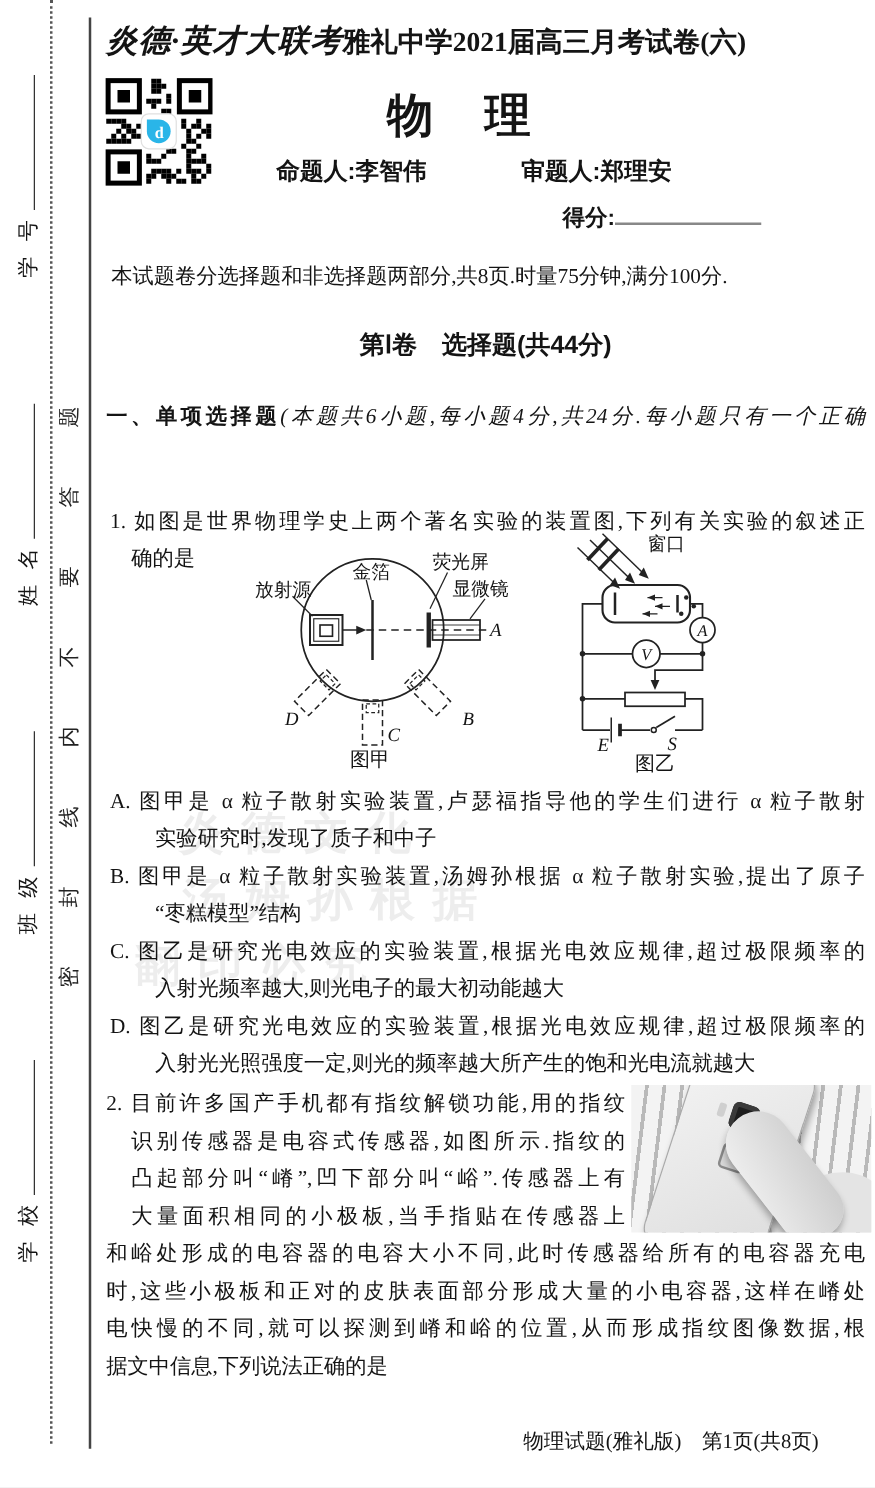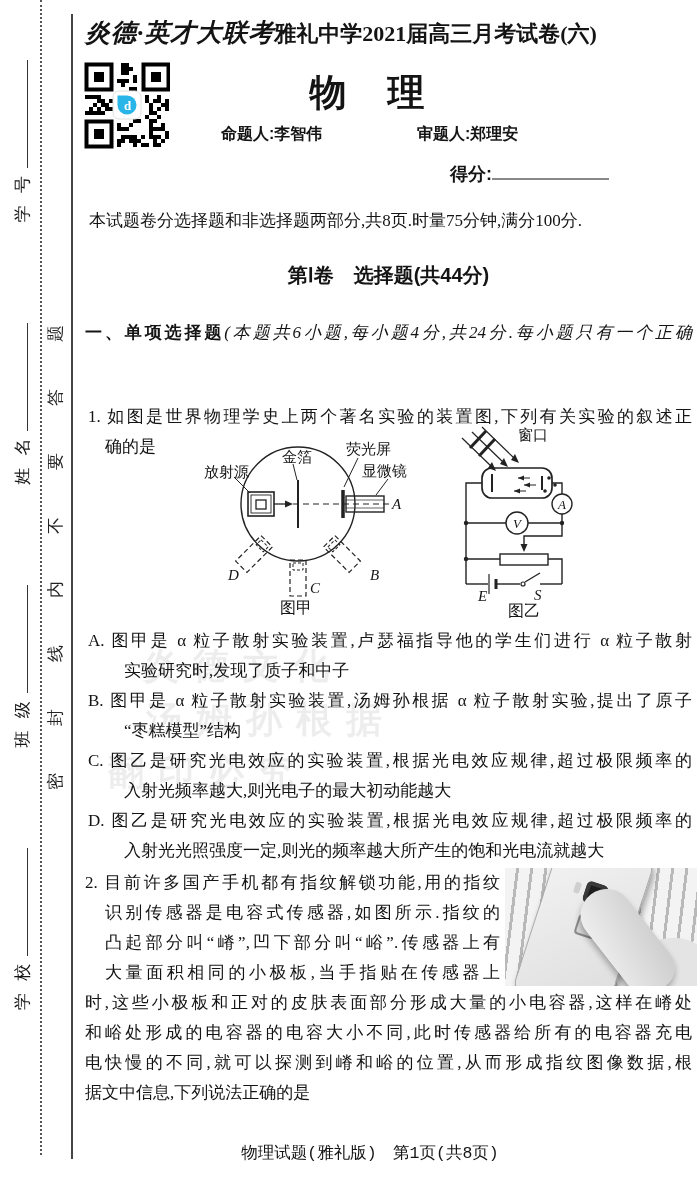--- a/index.html
+++ b/index.html
@@ -20,21 +20,21 @@
       transform-origin:0 0;transform:rotate(-90deg) translateX(-520px);
       font-size:17px;letter-spacing:47px;white-space:nowrap;color:#222;}
 
   
   .exam-title{position:absolute;left:85px;top:16px;width:610px;white-space:nowrap;}
   .exam-series{font-size:25px;font-weight:900;font-style:italic;letter-spacing:1px;}
   .exam-rest{font-size:22px;font-weight:700;}
   .qr{position:absolute;left:84px;top:59px;}
   .subject-title{position:absolute;left:218px;top:68px;width:300px;text-align:center;
       font-size:37px;font-weight:700;letter-spacing:2px;}
-  .person{position:absolute;top:124px;font-size:16px;font-weight:700;}
+  .person{position:absolute;top:124px;font-size:19px;font-weight:700;}
   .person.setter{left:221px;} .person.reviewer{left:417px;}
   .score-row{position:absolute;left:450px;top:160px;width:240px;font-size:18px;font-weight:700;}
   .score-line{display:inline-block;width:117px;border-bottom:2px solid #888;height:1em;vertical-align:baseline;}
 
   
   .bodyline{font-size:17px;line-height:30px;}
   .jl{text-align:justify;text-align-last:justify;}
   .intro{position:absolute;left:89px;top:206px;width:600px;}
   .sec1{position:absolute;left:85px;top:262px;width:607px;text-align:center;
         font-size:20px;font-weight:700;}
@@ -62,21 +62,21 @@
   .flash{position:absolute;left:27px;top:45px;width:6px;height:11px;background:#cfcfcf;border-radius:2px;}
   .sensor{position:absolute;left:40px;top:74px;width:17px;height:17px;border:2px solid #8a8a8a;border-radius:4px;background:#d8d8d8;}
   .finger{position:absolute;left:96px;top:14px;width:52px;height:118px;border-radius:26px 26px 22px 22px;
       background:linear-gradient(100deg,#f0efed,#cfccc8);transform:rotate(-38deg);box-shadow:-3px 3px 6px rgba(0,0,0,.3);}
   .hand{position:absolute;left:112px;top:72px;width:95px;height:75px;border-radius:45%;
       background:#e6e4e1;transform:rotate(-18deg);}
 
   .watermark{position:absolute;font-size:36px;font-weight:700;letter-spacing:14px;color:rgba(0,0,0,0.07);}
   .wm0{left:143px;top:642px;} .wm1{left:146px;top:696px;} .wm2{left:108px;top:748px;}
 
-  .footer{position:absolute;left:85px;top:1142px;width:570px;text-align:center;font-size:16.5px;font-family:Liberation Mono, monospace;}
+  .footer{position:absolute;left:85px;top:1142px;width:570px;text-align:right;font-size:16.5px;}
 </style>
 </head>
 <body>
 
 <div class="page">
 
   <div class="seal-dotted"></div>
   <div class="seal-solid"></div>
   <div class="student-fields">
     <span class="sb-field"><span>学 校</span><span class="blank"></span></span>
@@ -366,21 +366,21 @@
     <div class="hand"></div>
     <div class="phone">
       <div class="flash"></div>
       <div class="camera"></div>
       <div class="sensor"></div>
     </div>
     <div class="finger"></div>
   </div>
 
   <div class="q2f bodyline">
+    <div class="jl">和峪处形成的电容器的电容大小不同,此时传感器给所有的电容器充电</div>
     <div class="jl">时,这些小极板和正对的皮肤表面部分形成大量的小电容器,这样在嵴处</div>
-    <div class="jl">和峪处形成的电容器的电容大小不同,此时传感器给所有的电容器充电</div>
     <div class="jl">电快慢的不同,就可以探测到嵴和峪的位置,从而形成指纹图像数据,根</div>
     <div>据文中信息,下列说法正确的是</div>
   </div>
 
   <div class="footer">物理试题(雅礼版)　第1页(共8页)</div>
 
 </div>
 
 </body></html>

